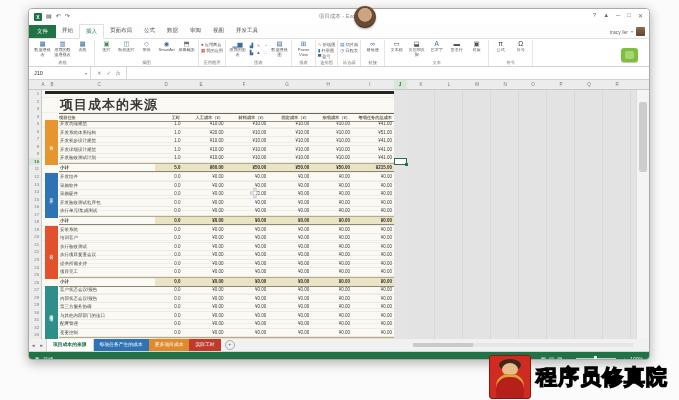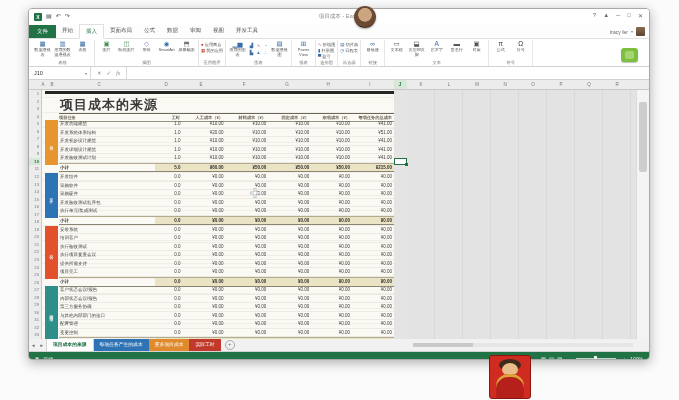--- a/index.html
+++ b/index.html
@@ -725,14 +725,15 @@
     <i></i>
   </div>
 
 <div class="wm">
   <div class="wmlogo">
     <span class="wmhair"></span>
       <span class="wmface"></span>
       <span class="wmbody"></span>
   </div>
   <div class="wmtext">
+    <span class="wmtitle">程序员修真院</span>
   </div>
 </div>
 
 </body></html>

